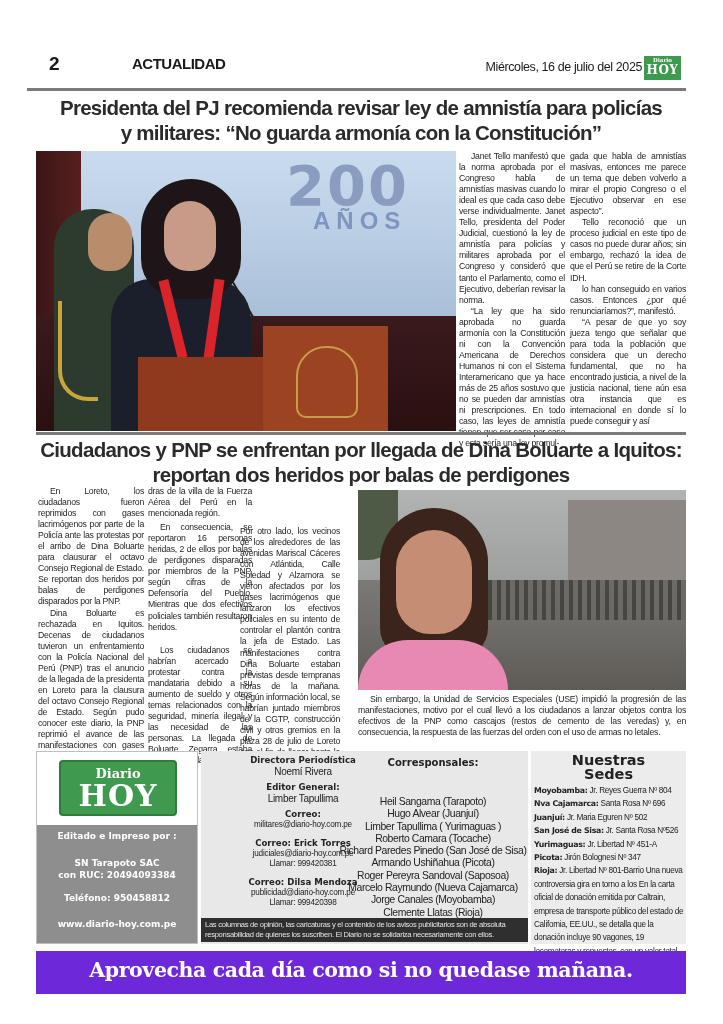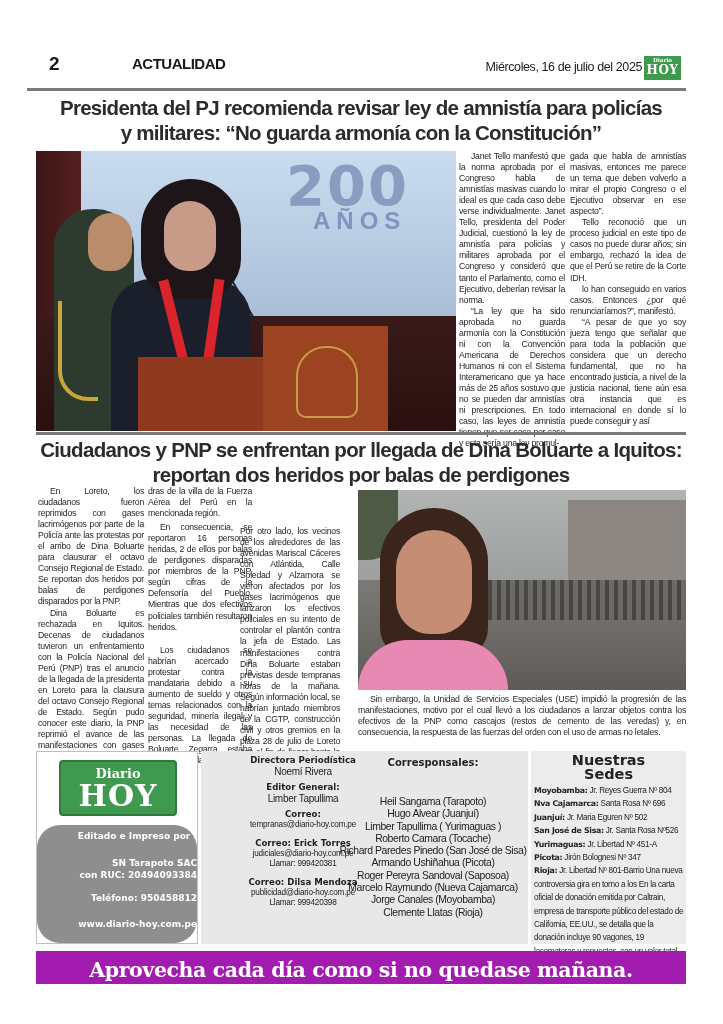--- a/index.html
+++ b/index.html
@@ -62,21 +62,21 @@
   .p2-hair { position:absolute; left:22px; top:18px; width:108px; height:150px; background:#3a241b; border-radius:54px 54px 30px 30px; }
   .p2-face { position:absolute; left:38px; top:40px; width:76px; height:104px; background:#c58e74; border-radius:38px 38px 34px 34px; }
   .p2-body { position:absolute; left:0; top:150px; width:150px; height:50px; background:#e889b4; border-radius:60px 60px 0 0; }
 
   
   .box-logo { position:absolute; left:36px; top:751px; width:162px; height:193px; border:1px solid #bfbfbf; }
   .box-logo .top { position:absolute; left:0; top:0; width:160px; height:73px; background:#fff; }
   .big-logo { position:absolute; left:22px; top:8px; width:118px; height:56px; background:#3f9a4f; border:2px solid #2f7a3c; border-radius:4px; text-align:center; color:#fff; font-family:"DejaVu Serif",serif; font-weight:bold; line-height:1; }
   .big-logo .d { display:block; font-size:13px; margin-top:5px; }
   .big-logo .h { display:block; font-size:30px; letter-spacing:1px; margin-top:1px; }
-  .box-logo .gray { position:absolute; left:0; top:73px; width:160px; height:118px; background:#8e8e8e; color:#fff; text-align:right; font-family:"DejaVu Sans",sans-serif; font-weight:bold; font-size:9px;border-radius:23px; }
+  .box-logo .gray { position:absolute; left:0; top:73px; width:160px; height:118px; background:#8e8e8e; color:#fff; text-align:center; font-family:"DejaVu Sans",sans-serif; font-weight:bold; font-size:9px; }
   .gray .l1 { position:absolute; top:6px; width:100%; }
   .gray .l2 { position:absolute; top:32px; width:100%; line-height:12px; }
   .gray .l3 { position:absolute; top:68px; width:100%; }
   .gray .l4 { position:absolute; top:94px; width:100%; }
 
   .box-staff { position:absolute; left:201px; top:751px; width:327px; height:193px; background:#e8e8e8; }
   .staff { position:absolute; left:0; top:4px; width:157px; text-align:center; color:#222;padding-left:47px; }
   .staff .t { font-family:"DejaVu Sans",sans-serif; font-weight:bold; font-size:8.6px; line-height:11px; }
   .staff .v { font-size:10px; line-height:12px; letter-spacing:-0.3px; }
   .staff .s { font-size:8.2px; line-height:10px; letter-spacing:-0.2px; }
@@ -85,21 +85,21 @@
   .corr .t { font-family:"DejaVu Sans",sans-serif; font-weight:bold; font-size:10px; margin-bottom:28px; }
   .corr .i { font-size:10.4px; line-height:12.3px; letter-spacing:-0.4px; white-space:nowrap; }
   .disclaimer { position:absolute; left:0; top:167px; width:327px; height:24px; background:#2f2f2f; color:#e6e6e6; font-size:7.6px; line-height:10px; padding:2px 4px; letter-spacing:-0.3px; }
 
   .box-sedes { position:absolute; left:531px; top:751px; width:155px; height:193px; background:#ececec; }
   .sedes-title { position:absolute; left:0; top:2px; width:155px; text-align:center; font-family:"DejaVu Sans",sans-serif; font-weight:bold; font-size:14.5px; line-height:14px; color:#222; }
   .sedes-list { position:absolute; left:3px; top:33px; width:150px; font-size:8.2px; line-height:13.4px; letter-spacing:-0.3px; color:#222; }
   .sedes-list b { font-family:"DejaVu Sans",sans-serif; font-size:7.8px; }
   .rioja { line-height:13.4px; }
 
-  .banner { position:absolute; left:36px; top:951px; width:650px; height:33px; background:#a21caf; color:#fff; text-align:center; font-family:"DejaVu Serif",serif; font-weight:bold; font-size:20.5px; line-height:39px; letter-spacing:-0.4px; }
+  .banner { position:absolute; left:36px; top:951px; width:650px; height:43px; background:#6d28d9; color:#fff; text-align:center; font-family:"DejaVu Serif",serif; font-weight:bold; font-size:20.5px; line-height:39px; letter-spacing:-0.4px; }
 </style>
 </head>
 <body>
 
 <div class="page-num">2</div>
 <div class="section">ACTUALIDAD</div>
 <div class="date">Miércoles, 16 de julio del 2025</div>
 <div class="logo-sm">
   <span class="d">Diario</span>
   <span class="h">HOY</span>
@@ -199,21 +199,21 @@
 
 <div class="box-staff">
   <div class="staff">
     <div class="t">Directora Periodística</div>
     <div class="v">Noemí Rivera</div>
     <div class="gap"></div>
     <div class="t">Editor General:</div>
     <div class="v">Limber Tapullima</div>
     <div class="gap"></div>
     <div class="t">Correo:</div>
-    <div class="s">tempranas@diario-hoy.com.pe</div>
+    <div class="s">militares@diario-hoy.com.pe</div>
     <div class="gap" style="height:8px"></div>
     <div class="t">Correo: Erick Torres</div>
     <div class="s">judiciales@diario-hoy.com.pe</div>
     <div class="s">Llamar: 999420381</div>
     <div class="gap" style="height:8px"></div>
     <div class="t">Correo: Dilsa Mendoza</div>
     <div class="s">publicidad@diario-hoy.com.pe</div>
     <div class="s">Llamar: 999420398</div>
   </div>
   <div class="corr">
@@ -222,20 +222,21 @@
     <div class="i">Hugo Alvear (Juanjuí)</div>
     <div class="i">Limber Tapullima ( Yurimaguas )</div>
     <div class="i">Roberto  Camara (Tocache)</div>
     <div class="i">Richard Paredes Pinedo (San José de Sisa)</div>
     <div class="i">Armando Ushiñahua (Picota)</div>
     <div class="i">Roger Pereyra Sandoval (Saposoa)</div>
     <div class="i">Marcelo Raymundo (Nueva Cajamarca)</div>
     <div class="i">Jorge Canales (Moyobamba)</div>
     <div class="i">Clemente Llatas (Rioja)</div>
   </div>
+  <div class="disclaimer">Las columnas de opinión, las caricaturas y el contenido de los avisos publicitarios son de absoluta responsabilidad de quienes los suscriben. El Diario no se solidariza necesariamente con ellos.</div>
 </div>
 
 <div class="box-sedes">
   <div class="sedes-title">
     <div>Nuestras</div>
     <div>Sedes</div>
   </div>
   <div class="sedes-list">
     <div><b>Moyobamba:</b> <span>Jr. Reyes Guerra Nº 804</span></div>
     <div><b>Nva Cajamarca:</b> <span>Santa Rosa Nº 696</span></div>

